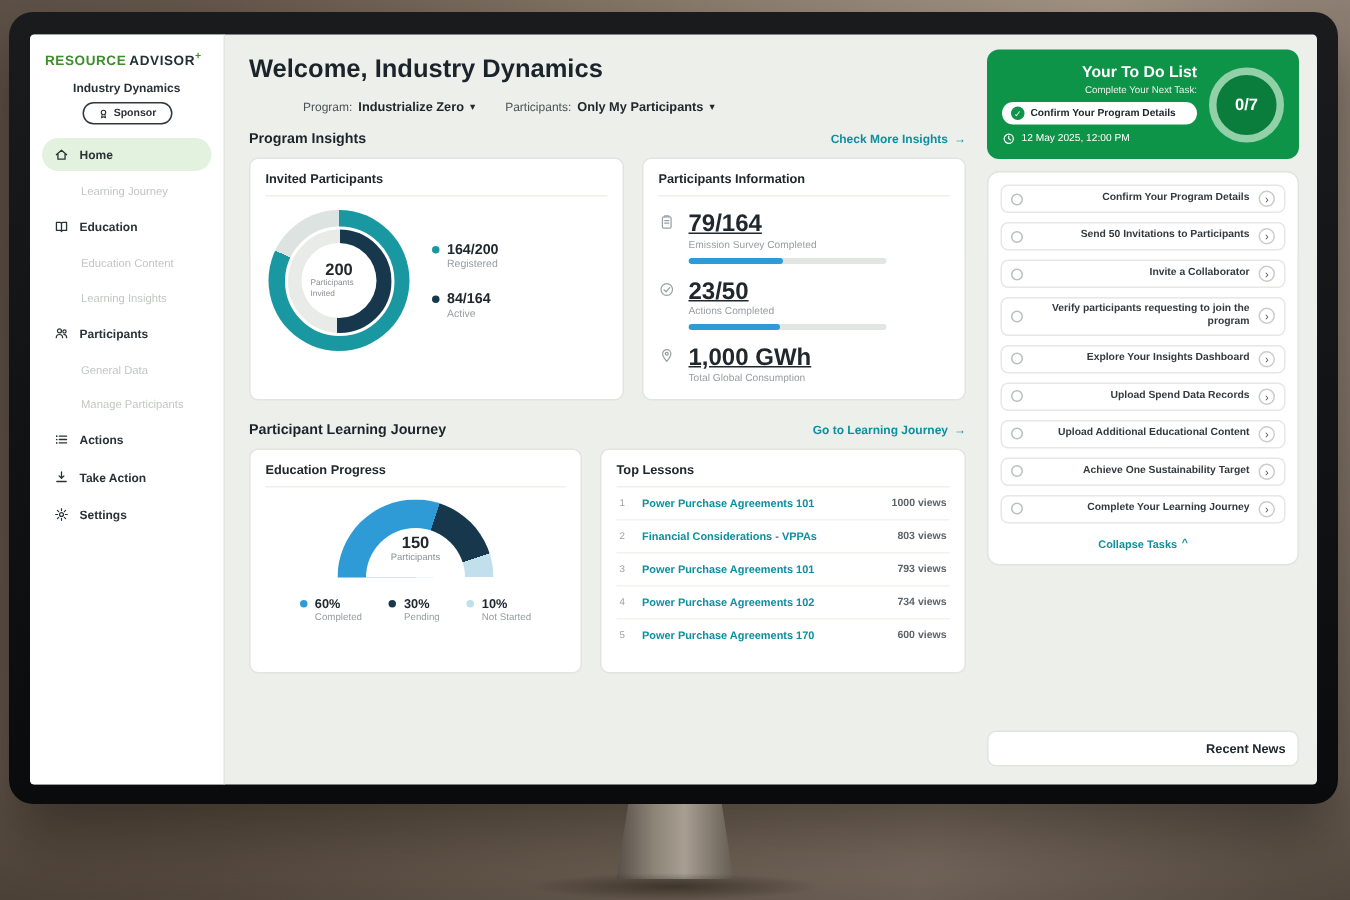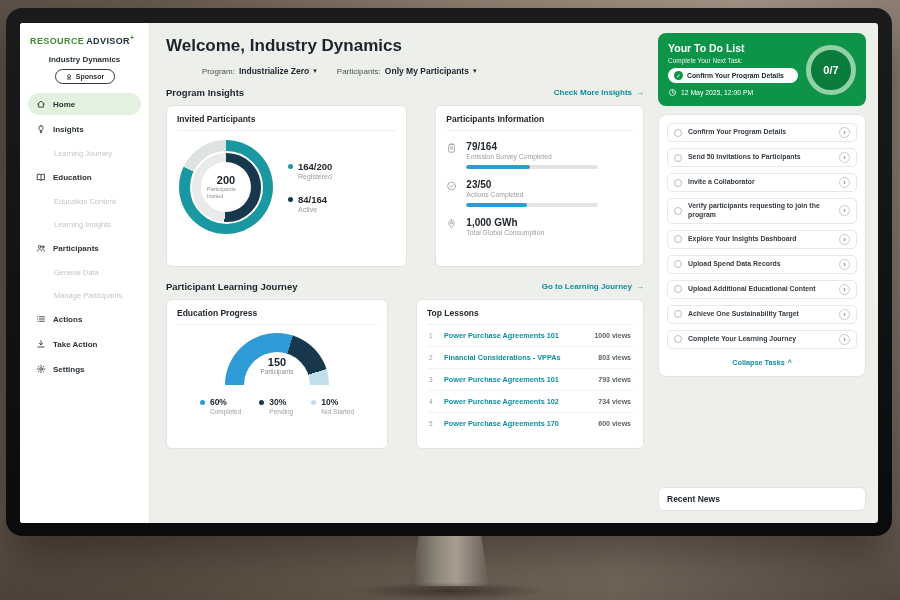--- a/index.html
+++ b/index.html
@@ -39,21 +39,21 @@
   .page-title{font-size:17px;font-weight:800;color:#1c242b;margin:3px 0 10px;}
   .filters{display:flex;gap:20px;align-items:center;margin-bottom:11px;padding-left:36px;}
   .filter{display:flex;align-items:center;gap:4px;cursor:pointer;}
   .f-label{font-size:8px;color:#4a5258;}
   .f-value{font-size:8.5px;font-weight:700;color:#20282e;}
   .caret{font-size:7px;color:#20282e;}
   .sec-head{display:flex;justify-content:space-between;align-items:center;margin:4px 0 7px;}
   .sec-head.second{margin-top:14px;}
   .sec-title{font-size:9.5px;font-weight:800;color:#1c242b;}
   .sec-link{font-size:8px;font-weight:700;color:#0e8fa0;display:flex;align-items:center;gap:4px;cursor:pointer;}
-  .cards-row{display:flex;gap:28px;}
+  .cards-row{display:flex;gap:12px;}
   .card{background:#fff;border:1px solid #e1e4df;border-radius:6px;padding:8px 10px;}
   .card-title{font-size:8.5px;font-weight:700;color:#20282e;padding-bottom:6px;border-bottom:1px solid #eef0ec;}
   .card-invited{width:250px;height:162px;}
   .card-info{width:216px;height:162px;}
   .card-edu{width:222px;height:150px;}
   .card-lessons{flex:1;height:150px;}
   
   .donut-wrap{display:flex;align-items:center;gap:15px;padding:9px 2px 0;}
   .donut{width:94px;height:94px;border-radius:50%;flex-shrink:0;
     background:conic-gradient(#1a98a2 var(--outer,82%), #dde3e0 0);
@@ -67,21 +67,21 @@
   .donut-lab{font-size:5.5px;color:#8a9096;width:38px;line-height:1.25;}
   .legend-v{display:flex;flex-direction:column;gap:14px;}
   .leg{display:flex;gap:5px;align-items:flex-start;}
   .dot{width:5px;height:5px;border-radius:50%;margin-top:3px;flex-shrink:0;}
   .dot-teal{background:#1a98a2;}.dot-navy{background:#17374d;}.dot-blue{background:#2e9bd6;}.dot-light{background:#bfdfeb;}
   .leg-val{font-size:9.5px;font-weight:800;color:#20282e;}
   .leg-lab{font-size:7px;color:#989ea2;margin-top:1px;}
   
   .stat{display:flex;gap:8px;align-items:flex-start;margin-top:10px;}
   .stat-icon{width:12px;color:#9aa0a4;flex-shrink:0;margin-top:1px;display:flex;}
-  .stat-val{font-size:10px;font-weight:800;color:#20282e;line-height:1.1;}
+  .stat-val{font-size:16px;font-weight:800;color:#20282e;line-height:1.1;text-decoration:underline;}
   .stat-lab{font-size:6.8px;color:#989ea2;margin-top:1px;}
   .bar{width:132px;height:4px;border-radius:2px;background:#e2e6e3;margin-top:5px;overflow:hidden;}
   .bar-fill{height:100%;border-radius:2px;background:#2e9bd6;width:48%;}
   
   .gauge-wrap{display:flex;flex-direction:column;align-items:center;padding-top:8px;}
   .gauge{width:104px;height:52px;position:relative;overflow:hidden;}
   .gauge-arc{position:absolute;left:0;top:0;width:104px;height:104px;border-radius:50%;
     background:conic-gradient(from 270deg,
       #2e9bd6 0 var(--a1,108deg),
       #17374d var(--a1,108deg) var(--a2,162deg),
@@ -95,21 +95,21 @@
   .leg-h{display:flex;gap:5px;align-items:flex-start;}
   .leg-h .leg-val{font-size:8.5px;}
   .leg-h .leg-lab{font-size:6.5px;}
   
   .lesson{display:flex;align-items:center;gap:7px;padding:6px 2px;border-bottom:1px solid #f1f3ef;cursor:pointer;}
   .lesson:last-child{border-bottom:none;}
   .l-rank{font-size:6.5px;color:#9aa0a4;width:8px;flex-shrink:0;}
   .l-title{flex:1;font-size:7.3px;font-weight:600;color:#0e8fa0;white-space:nowrap;overflow:hidden;}
   .l-views{font-size:7px;font-weight:600;color:#5c646a;flex-shrink:0;}
   
-  .rightcol{width:222px;flex-shrink:0;display:flex;flex-direction:column;padding:10px 12px 0 2px;}
+  .rightcol{width:222px;flex-shrink:0;display:flex;flex-direction:column;padding:10px 12px 0 2px;text-align:right;}
   .todo-green{background:#0e9448;border-radius:8px;padding:9px 10px;display:flex;gap:8px;color:#fff;}
   .todo-left{flex:1;min-width:0;}
   .todo-title{font-size:10.5px;font-weight:800;}
   .todo-sub{font-size:6.5px;color:rgba(255,255,255,.88);margin-top:3px;}
   .todo-pill{background:#fff;border-radius:9px;height:15px;display:flex;align-items:center;gap:4px;
     padding:0 6px;margin-top:4px;max-width:100%;cursor:pointer;}
   .pill-check{width:9px;height:9px;border-radius:50%;background:#0e9448;color:#fff;font-size:6px;
     display:flex;align-items:center;justify-content:center;flex-shrink:0;}
   .pill-text{font-size:6.8px;font-weight:700;color:#20282e;white-space:nowrap;overflow:hidden;}
   .todo-due{display:flex;align-items:center;gap:4px;margin-top:5px;font-size:6.8px;}
@@ -154,29 +154,20 @@
         </div>
         <nav>
           <div class="nav-item active">
             <span class="nicon">
                 <svg width="10" height="10" viewBox="0 0 16 16" fill="none" stroke="currentColor" stroke-width="1.4" stroke-linecap="round" stroke-linejoin="round">
                   <path d="M2.5 8.2 8 3.4l5.5 4.8M4.2 7.4V13h7.6V7.4"></path>
                 </svg>
               </span>
             <span>Home</span>
           </div>
-          <div class="nav-item">
-            <span class="nicon">
-                <svg width="10" height="10" viewBox="0 0 16 16" fill="none" stroke="currentColor" stroke-width="1.4" stroke-linecap="round" stroke-linejoin="round">
-                  <path d="M8 2.7a3.6 3.6 0 0 1 1.9 6.6c-.4.3-.4.7-.4 1.2H6.5c0-.5 0-.9-.4-1.2A3.6 3.6 0 0 1 8 2.7Z"></path>
-                  <path d="M6.7 12.3h2.6M7.2 13.8h1.6"></path>
-                </svg>
-              </span>
-            <span>Insights</span>
-          </div>
           <div class="nav-item sub">
             <span>Learning Journey</span>
           </div>
           <div class="nav-item">
             <span class="nicon">
                 <svg width="10" height="10" viewBox="0 0 16 16" fill="none" stroke="currentColor" stroke-width="1.4" stroke-linecap="round" stroke-linejoin="round">
                   <path d="M2.6 3.6h4c.8 0 1.4.6 1.4 1.4 0-.8.6-1.4 1.4-1.4h4v8.6H9.2c-.7 0-1.2.5-1.2 1.2 0-.7-.5-1.2-1.2-1.2H2.6Z"></path>
                   <path d="M8 5v8"></path>
                 </svg>
               </span>

